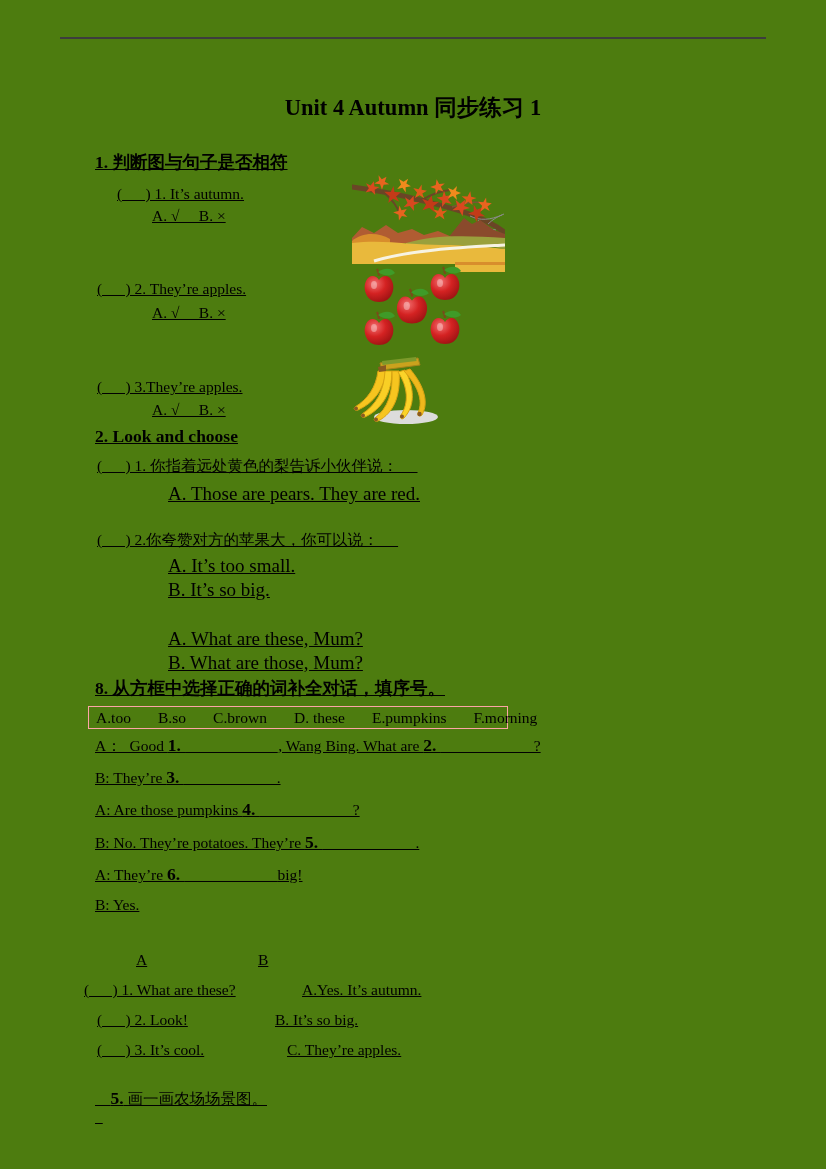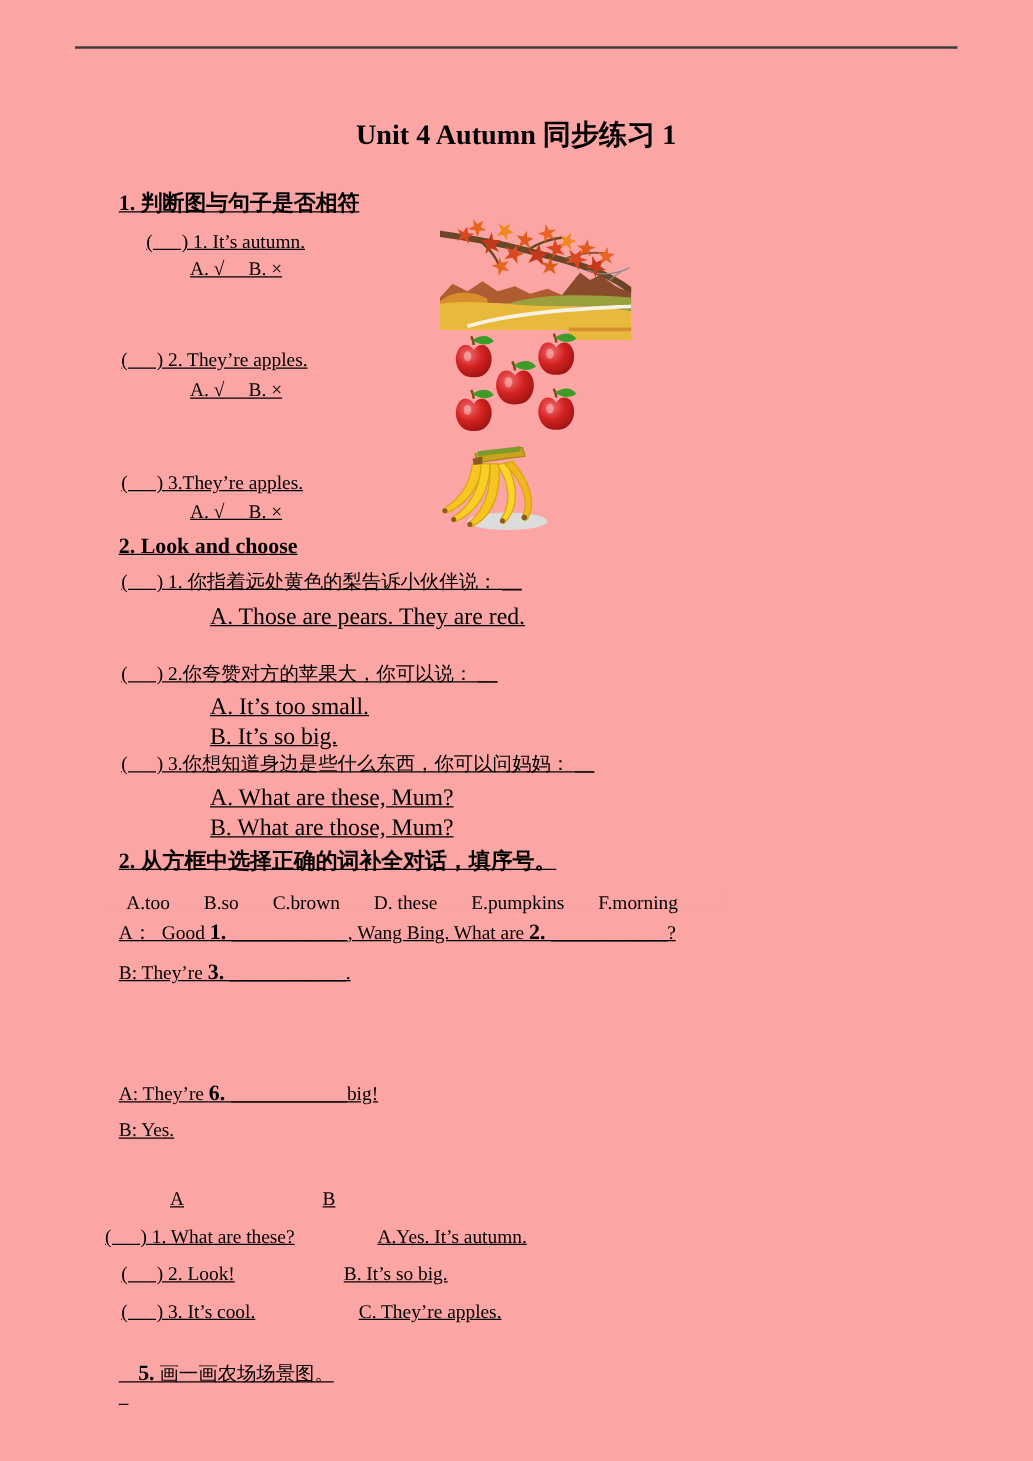--- a/index.html
+++ b/index.html
@@ -1,34 +1,34 @@
 <!DOCTYPE html>
 <html><head>
 <meta charset="utf-8">
 <style>
   * { margin:0; padding:0; box-sizing:border-box; }
   html,body { background:#ffffff; }
   .page {
     position:relative; width:826px; height:1169px; margin:0 auto;
-    background:#fca5a5; color:#000;
+    background:#4d7c0f; color:#000;
     font-family:"Liberation Serif", serif;
     overflow:hidden;
   }
   .abs { position:absolute; white-space:pre; line-height:1.15;text-decoration:underline; }
   .body-text { font-size:15.5px; }
   .indent-opt { font-size:19px; }
   .title {
     position:absolute; left:0; top:92px; width:100%;
     text-align:center; font-size:22.5px; font-weight:bold; white-space:pre;
   }
   .heading { font-size:17.5px; font-weight:bold; }
   .rule { position:absolute; left:60px; top:37px; width:706px; height:2px; background:#3d3d3d; }
   .wordbox {
-    position:absolute; left:88px; top:706px; width:495px; height:23px;
-    border:6px solid #fca5a5;
+    position:absolute; left:88px; top:706px; width:420px; height:23px;
+    border:1px solid #fca5a5;
   }
   .wordbox-text { position:absolute; left:7px; top:2px; font-size:15.5px; white-space:pre; }
   .dlg b { font-size:17.5px; font-weight:bold; }
   .big-num { font-size:17.5px; font-weight:bold; }
   .img-wrap { position:absolute; }
   svg { display:block; }
 </style>
 </head>
 <body>
 
@@ -147,32 +147,33 @@
 
   <div class="abs heading" style="left:95px; top:426px;">2. Look and choose</div>
 
   <div class="abs body-text" style="left:97px;  top:457px;">(      ) 1. 你指着远处黄色的梨告诉小伙伴说： __</div>
   <div class="abs indent-opt" style="left:168px; top:483px;">A. Those are pears. They are red.</div>
 
   <div class="abs body-text" style="left:97px;  top:531px;">(      ) 2.你夸赞对方的苹果大，你可以说： __</div>
   <div class="abs indent-opt" style="left:168px; top:555px;">A. It’s too small.</div>
   <div class="abs indent-opt" style="left:168px; top:579px;">B. It’s so big.</div>
 
-  <div class="abs body-text" style="left:97px;  top:603px;">(      ) 3.你想知道身边是些什么东西，你可以问妈妈： __</div>
   <div class="abs indent-opt" style="left:168px; top:628px;">A. What are these, Mum?</div>
   <div class="abs indent-opt" style="left:168px; top:652px;">B. What are those, Mum?</div>
 
-  <div class="abs heading" style="left:95px; top:678px;">2. 从方框中选择正确的词补全对话，填序号。</div>
+  <div class="abs heading" style="left:95px; top:678px;">8. 从方框中选择正确的词补全对话，填序号。</div>
 
   <div class="wordbox">
     <div class="wordbox-text">A.too       B.so       C.brown       D. these       E.pumpkins       F.morning</div>
   </div>
 
   <div class="abs body-text dlg" style="left:95px; top:735px;"><span>A：  Good </span><b>1. </b><span>____________, Wang Bing. What are </span><b>2. </b><span>____________?</span></div>
   <div class="abs body-text dlg" style="left:95px; top:767px;"><span>B: They’re </span><b>3. </b><span>____________.</span></div>
+  <div class="abs body-text dlg" style="left:95px; top:799px;"><span>A: Are those pumpkins </span><b>4. </b><span>____________?</span></div>
+  <div class="abs body-text dlg" style="left:95px; top:832px;"><span>B: No. They’re potatoes. They’re </span><b>5. </b><span>____________.</span></div>
   <div class="abs body-text dlg" style="left:95px; top:864px;"><span>A: They’re </span><b>6. </b><span>____________</span><span>big!</span></div>
   <div class="abs body-text dlg" style="left:95px; top:896px;"><span>B: Yes.</span></div>
 
 
   <div class="abs body-text" style="left:136px; top:951px;">A</div>
   <div class="abs body-text" style="left:258px; top:951px;">B</div>
 
   <div class="abs body-text" style="left:84px;  top:981px;text-align:right;">(      ) 1. What are these?</div>
   <div class="abs body-text" style="left:302px; top:981px;">A.Yes. It’s autumn.</div>
 

